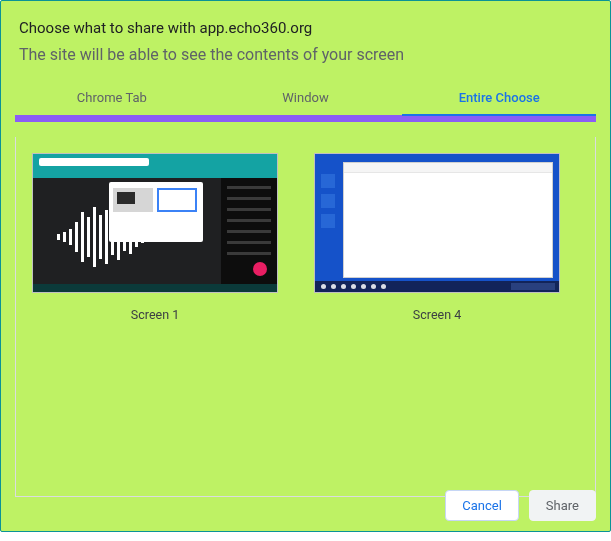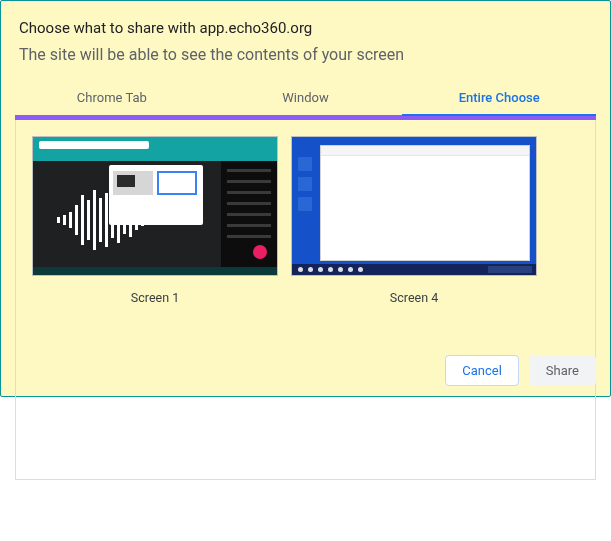--- a/index.html
+++ b/index.html
@@ -6,42 +6,42 @@
   body {
     margin: 0;
     font-family: "Segoe UI", Roboto, Arial, sans-serif;
     background: #fff;
     width: 611px;
     height: 541px;
     overflow: hidden;
   }
   .dialog {
     width: 611px;
-    height: 397px;
+    height: 532px;
     border: 1px solid #0a9396;
     border-radius: 2px;
     position: relative;
-    background: #fef9c3;
+    background: #bef264;
   }
   .header {
     padding: 18px 18px 6px 18px;
   }
   .title {
     font-size: 15px;
     color: #202124;
     margin-bottom: 8px;
   }
   .subtitle {
     font-size: 16px;
     color: #5f6368;
   }
   .tabs {
     display: flex;
     margin: 10px 14px 0 14px;
-    border-bottom: 5px solid #8b5cf6;
+    border-bottom: 7px solid #8b5cf6;
   }
   .tab {
     flex: 1;
     text-align: center;
     padding: 10px 0 10px 0;
     font-size: 13px;
     color: #5f6368;
     cursor: pointer;
     position: relative;
   }
@@ -51,26 +51,26 @@
   }
   .tab.active::after {
     content: "";
     position: absolute;
     left: 0; right: 0; bottom: -1px;
     height: 2px;
     background: #1a73e8;
   }
   .content {
     border: 1px solid #dadce0;
-    margin: 0 14px;
+    margin: 15px 14px;
     height: 360px;
     border-top: none;
     padding: 16px;
     display: flex;
-    gap: 13px;
+    gap: 36px;
     align-items: flex-start;
   }
   .screen-item {
     width: 246px;
     display: flex;
     flex-direction: column;
     align-items: center;
   }
   .thumb {
     width: 246px;

